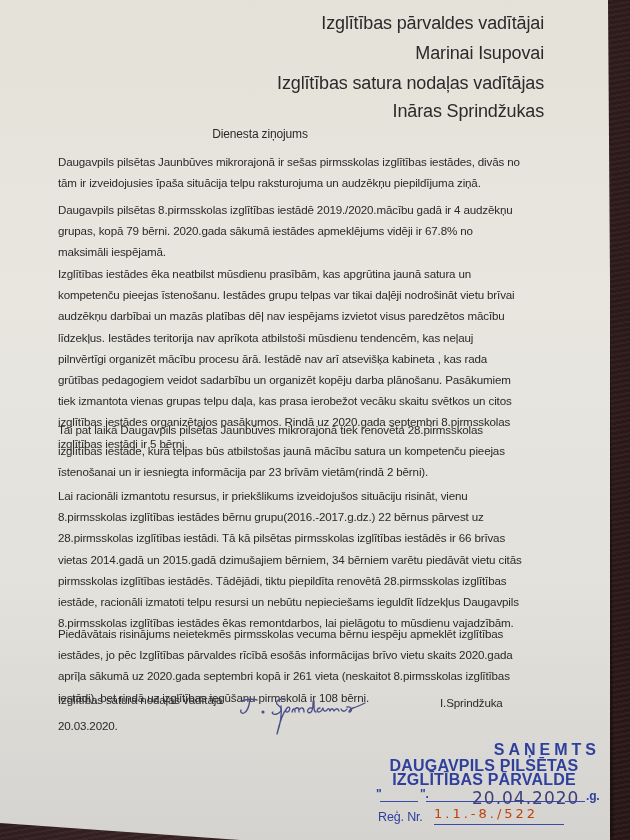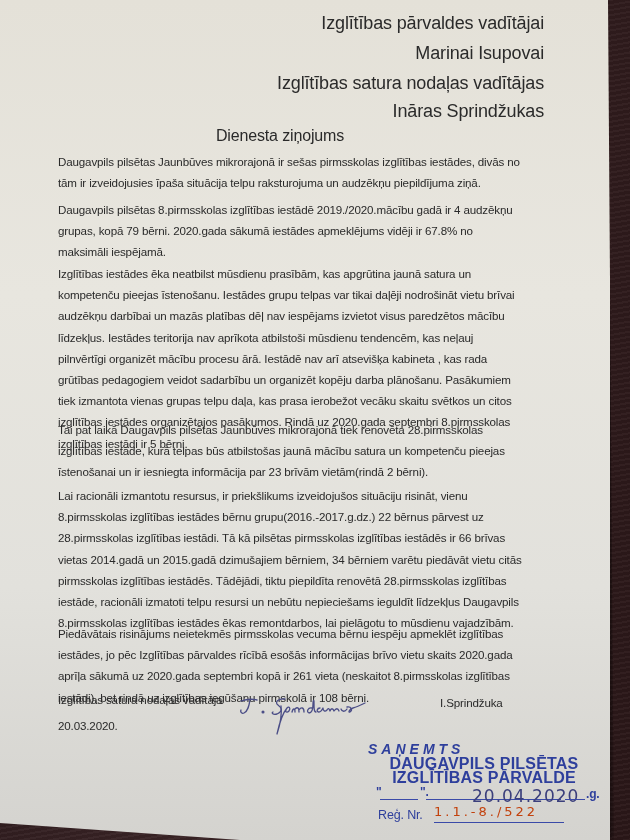--- a/index.html
+++ b/index.html
@@ -16,34 +16,34 @@
     position:absolute; left:0; top:0; width:610px; height:840px;
     background: linear-gradient(180deg, #e4e1d8 0%, #e8e6df 35%, #e2e1dc 70%, #d4d3cf 100%);
     clip-path: polygon(0 0, 608px 0, 614px 840px, 240px 840px, 0 823px);
     box-shadow: 2px 0 6px rgba(0,0,0,0.5);
   }
   .doc {
     position:absolute; left:0; top:0; width:630px; height:840px;
     color:#2a2a2a; font-size:11.6px; letter-spacing:-0.15px;
   }
   .addr { position:absolute; right:86px; text-align:right; font-size:18px; }
-  .title { position:absolute; left:0; width:520px; text-align:center; top:127px; font-size:16px;padding-left:20px; }
+  .title { position:absolute; left:0; width:520px; text-align:center; top:127px; font-size:12px; }
   .para { position:absolute; left:58px; width:520px; line-height:21.2px; margin:0; }
   .para span.line { display:block; white-space:nowrap; }
   .sign-label { position:absolute; left:58px; top:693px; font-size:11.6px; }
   .sign-date { position:absolute; left:58px; top:719px; font-size:11.6px; }
   .sign-name { position:absolute; left:440px; top:696px; font-size:11.6px; }
   .signature {
     position:absolute; left:237px; top:690px; width:150px; height:50px;
   }
   .stamp {
     position:absolute; left:380px; top:741px; width:220px; color:#2e3f9c;
     font-family:"Liberation Sans", sans-serif; font-weight:bold;
   }
-  .stamp .s1 { text-align:left; font-size:14px; letter-spacing:4px; margin-left:-12px;font-style:italic; }
+  .stamp .s1 { text-align:right; font-size:16px; letter-spacing:4px; margin-left:-12px; }
   .stamp .s2, .stamp .s3 { text-align:center; font-size:16px; line-height:14px; margin-left:-12px; letter-spacing:0.2px; }
   .stamp .row { position:relative; font-size:12px; font-weight:normal; }
   .stamp .date-row { height:17px; margin-top:2px; }
   .stamp .date-row .u1 { position:absolute; left:0; top:12px; width:38px; border-bottom:1.5px solid #3a4aa8; }
   .stamp .date-row .u2 { position:absolute; left:46px; top:12px; width:135px; border-bottom:1.5px solid #3a4aa8; }
   .stamp .date-row .u3 { position:absolute; left:185px; top:12px; width:20px; border-bottom:1.5px solid #3a4aa8; }
   .stamp .date-row .hw { position:absolute; left:92px; top:-1px; font-family:"DejaVu Sans", sans-serif; font-size:17px; color:#3b3f7c; letter-spacing:1px; }
   .stamp .date-row .g { position:absolute; left:206px; top:0; font-weight:bold; }
   .stamp .date-row .q { position:absolute; font-weight:bold; top:-2px; }
   .stamp .reg-row { height:20px; margin-top:1px; }

